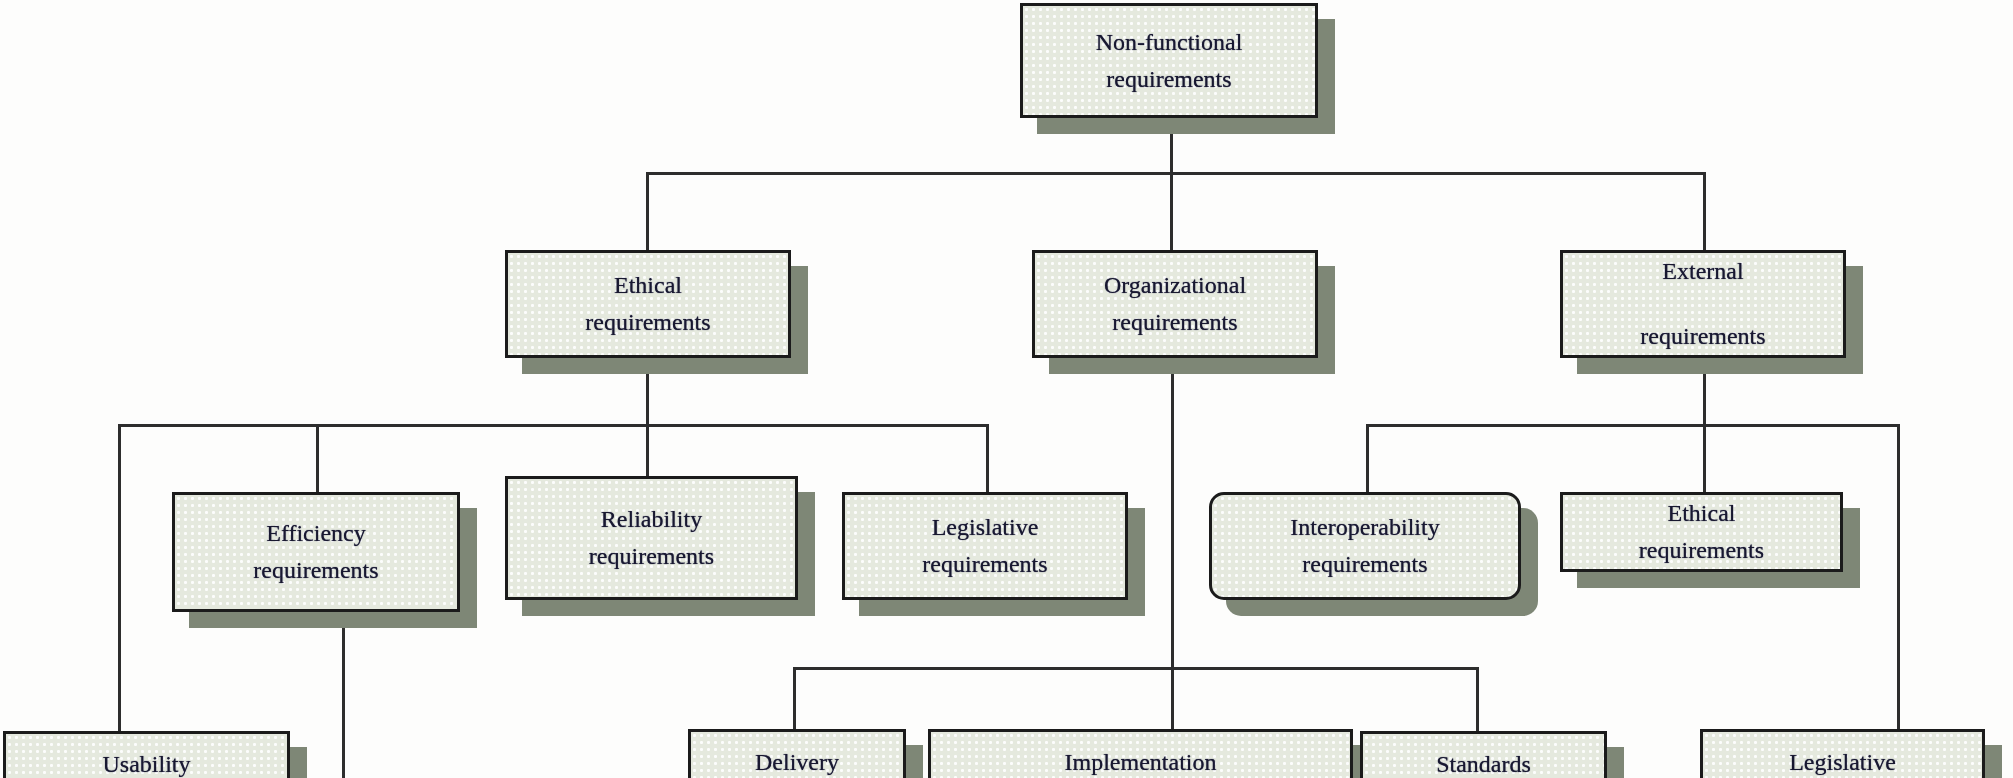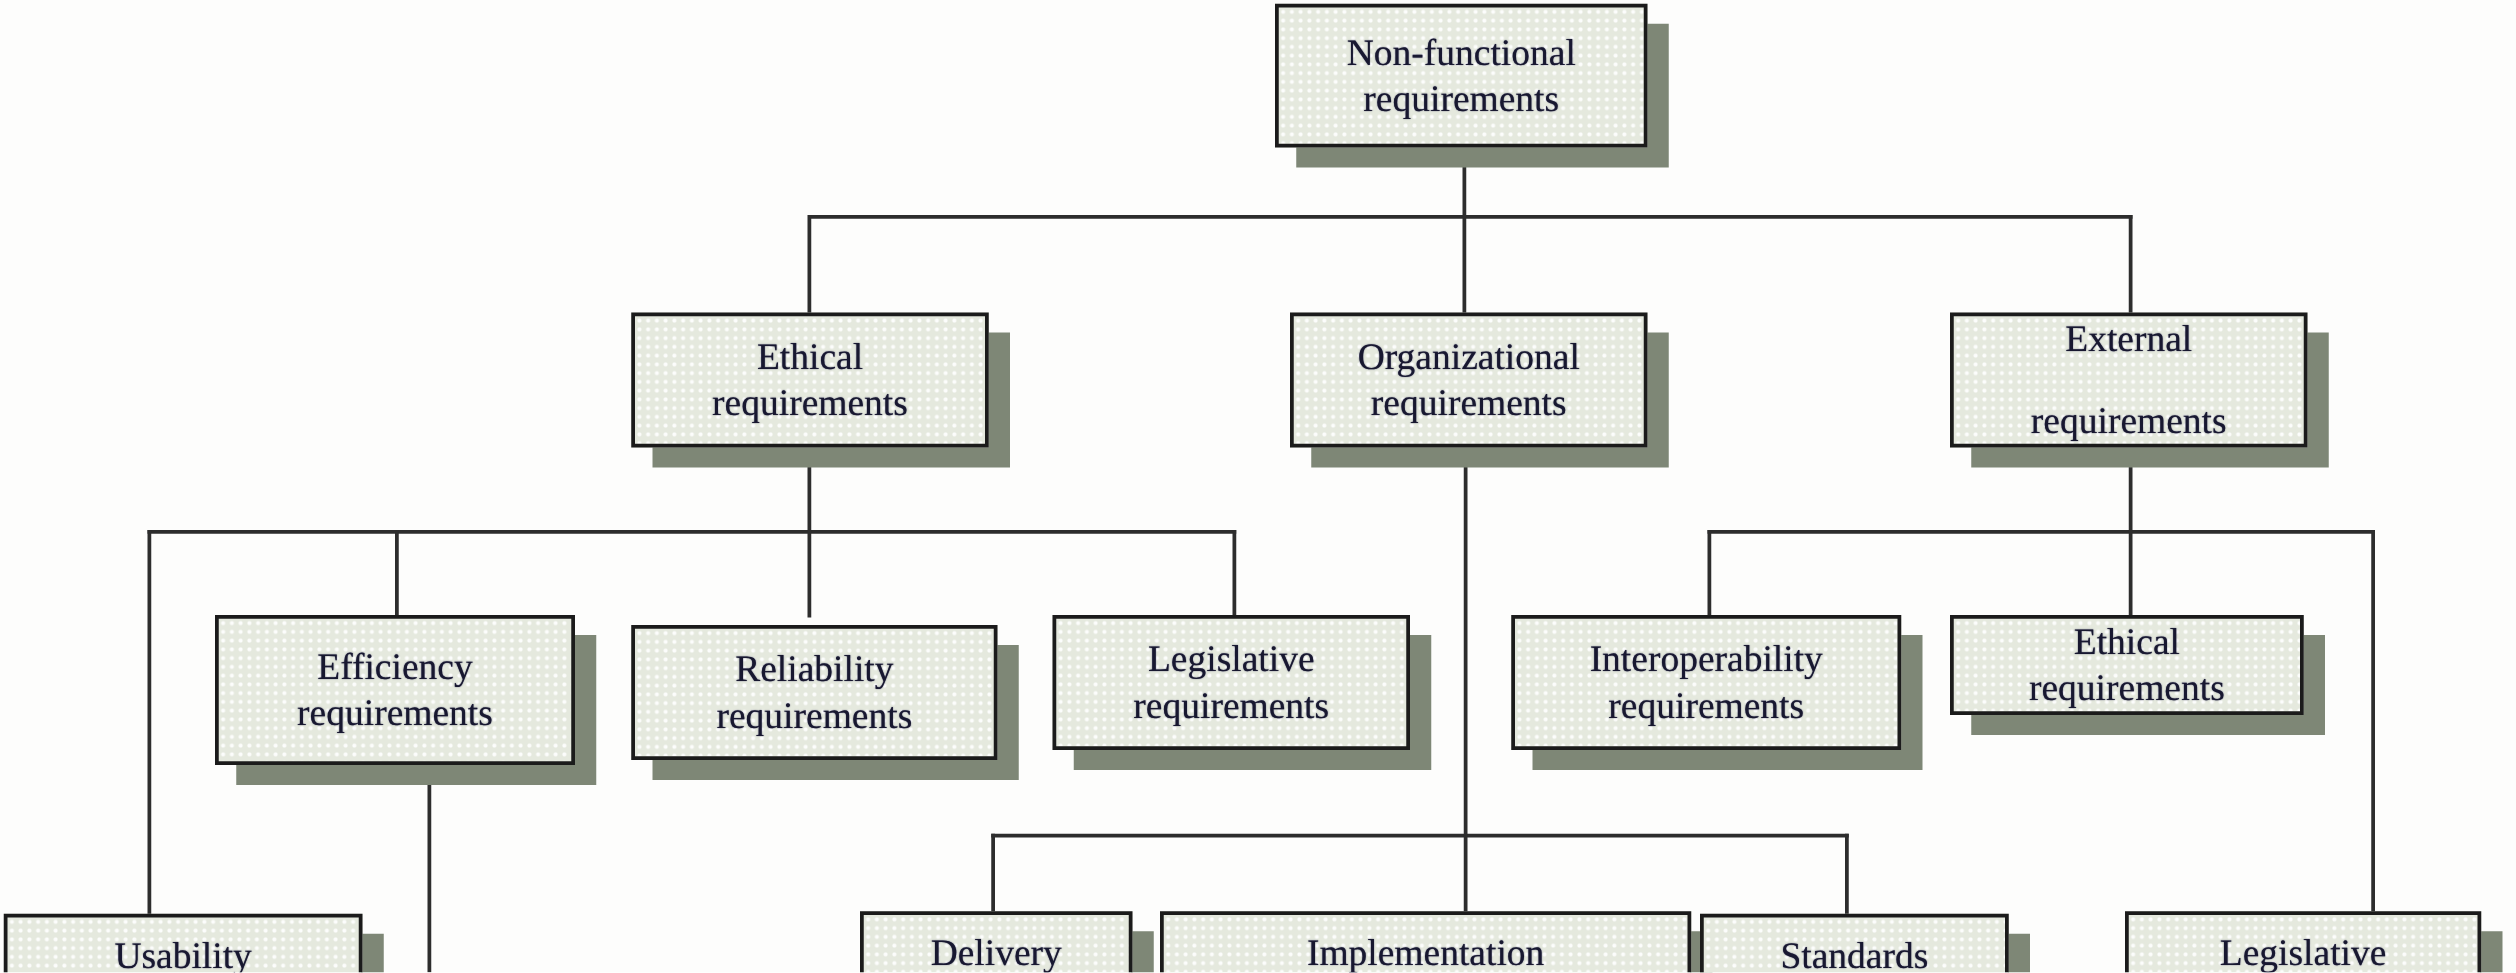--- a/index.html
+++ b/index.html
@@ -20,21 +20,21 @@
     box-shadow:17px 16px 0 0 #7e8776;
     display:flex;
     flex-direction:column;
     align-items:center;
     justify-content:center;
     text-align:center;
     z-index:2;
   }
   .node .line{
     display:block;
-    font-size:30px;
+    font-size:24px;
     line-height:37px;
     color:#181830;
     text-shadow:0 0 1px rgba(24,24,64,0.85);
     white-space:nowrap;
   }
   .node.cut{justify-content:flex-start;padding-top:12px;}
   .vline,.hline{position:absolute;background:#2d2d2d;z-index:1;}
   .vline{width:3px;}
   .hline{height:3px;}
 </style>
@@ -83,31 +83,31 @@
   <div class="node" style="left:1560px;top:250px;width:286px;height:108px;justify-content:space-between;">
     <span class="line">External</span>
     <span class="line">requirements</span>
   </div>
 
   <div class="node" style="left:172px;top:492px;width:288px;height:120px;">
     <span class="line">Efficiency</span>
     <span class="line">requirements</span>
   </div>
 
-  <div class="node" style="left:505px;top:500px;width:293px;height:108px;">
+  <div class="node" style="left:505px;top:476px;width:293px;height:124px;">
     <span class="line">Reliability</span>
     <span class="line">requirements</span>
   </div>
 
   <div class="node" style="left:842px;top:492px;width:286px;height:108px;">
     <span class="line">Legislative</span>
     <span class="line">requirements</span>
   </div>
 
-  <div class="node" style="left:1209px;top:492px;width:312px;height:108px;">
+  <div class="node" style="left:1209px;top:492px;width:312px;height:108px;border-radius:15px;">
     <span class="line">Interoperability</span>
     <span class="line">requirements</span>
   </div>
 
   <div class="node" style="left:1560px;top:492px;width:283px;height:80px;justify-content:space-between;">
     <span class="line">Ethical</span>
     <span class="line">requirements</span>
   </div>
 
   <div class="node cut" style="left:3px;top:731px;width:287px;height:110px;">

